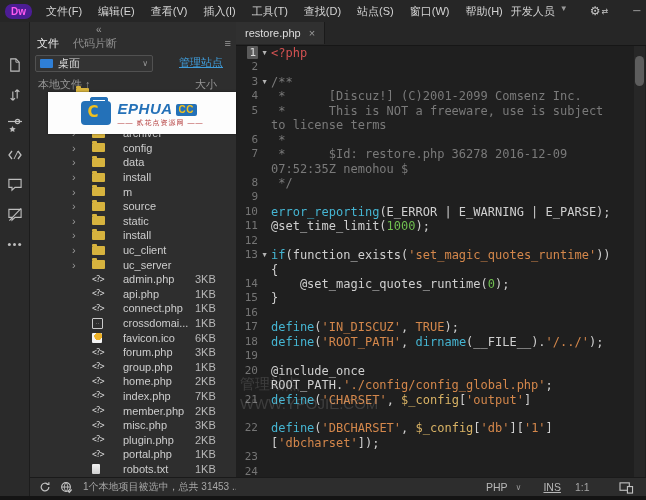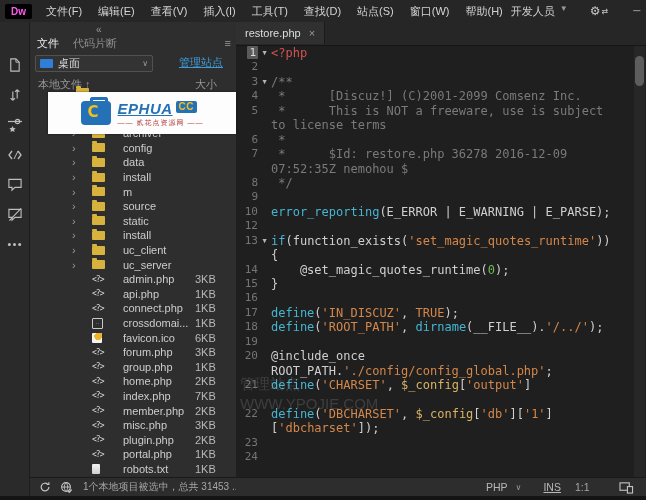--- a/index.html
+++ b/index.html
@@ -1,22 +1,22 @@
 <!DOCTYPE html>
 <html><head>
 <meta charset="utf-8">
 <style>
   html,body{margin:0;padding:0;background:#111;}
   .app{position:relative;width:646px;height:500px;background:#1f1f1f;overflow:hidden;
        font-family:"Liberation Sans",sans-serif;-webkit-font-smoothing:antialiased;}
   
   .titlebar{position:absolute;top:0;left:0;right:0;height:22px;background:#262626;
             display:flex;align-items:center;border-bottom:1px solid #171717;}
-  .dw-logo{flex:none;width:27px;height:15px;margin-left:5px;background:#000000;color:#ff5bf1;
-           font-size:10px;font-weight:bold;display:flex;align-items:center;justify-content:center;border-radius:2px;}
+  .dw-logo{flex:none;width:27px;height:15px;margin-left:5px;background:#4c1d95;color:#ff5bf1;
+           font-size:10px;font-weight:bold;display:flex;align-items:center;justify-content:center;border-radius:7px;}
   .menus{display:flex;margin-left:6px;}
   .menu-item{padding:16px 8px;font-size:11px;color:#d4d4d4;line-height:22px;white-space:nowrap;}
   .workspace{margin-left:auto;font-size:11px;color:#cfcfcf;white-space:nowrap;display:flex;align-items:flex-start;gap:5px;}
   .ws-caret{font-size:8px;color:#9a9a9a;}
   .gear{margin:0 18px 0 22px;color:#c7c7c7;font-size:12px;display:flex;align-items:center;}
   .gear .mini{font-size:8px;margin-left:1px;color:#c7c7c7;}
   .win-controls{display:flex;margin-right:6px;}
   .win-btn{width:21px;text-align:center;font-size:10px;color:#c0c0c0;line-height:22px;}
   
   .main{position:absolute;top:22px;left:0;right:0;bottom:0;}
@@ -59,21 +59,21 @@
                 display:flex;align-items:center;font-size:10px;color:#a6a6a6;}
   .ps-icon{margin-left:9px;color:#c2c2c2;display:flex;align-items:center;}
   .ps-text{margin-left:10px;white-space:nowrap;}
   
   .overlay{position:absolute;left:18px;top:70px;width:188px;height:42px;background:#fdfdfd;z-index:5;
            display:flex;align-items:center;justify-content:center;box-shadow:0 0 2px rgba(0,0,0,.5);}
   .logo-case{flex:none;width:30px;height:24px;background:#2471b8;border-radius:4px;position:relative;margin-right:7px;}
   .logo-case::before{content:"";position:absolute;left:9px;top:-4px;width:12px;height:5px;border:3px solid #2471b8;border-bottom:none;border-radius:3px 3px 0 0;}
   .logo-case::after{content:"C";position:absolute;left:7px;top:2px;color:#f2c01d;font-weight:bold;font-size:15px;font-family:"DejaVu Sans",sans-serif;}
   .logo-text{display:flex;flex-direction:column;line-height:1;}
-  .logo-line1{display:flex;align-items:flex-start;font-weight:bold;font-style:italic;font-size:15px;color:#2471b8;letter-spacing:.5px;text-decoration:underline;}
+  .logo-line1{display:flex;align-items:flex-end;font-weight:bold;font-style:italic;font-size:15px;color:#2471b8;letter-spacing:.5px;}
   .logo-tld{margin-left:3px;background:#2471b8;color:#f2c01d;font-size:10px;font-style:normal;padding:1px 3px;border-radius:2px;}
   .logo-tagline{margin-top:3px;font-size:7px;color:#b33a3a;letter-spacing:1px;white-space:nowrap;}
   
   .editor{position:absolute;left:236px;right:0;top:0;bottom:0;background:#1f1f1f;}
   .tabbar{position:absolute;top:0;left:0;right:0;height:23px;background:#262626;border-bottom:1px solid #161616;}
   .etab{display:inline-flex;height:22px;align-items:center;padding:0 9px;background:#303030;color:#dedede;
         font-size:11px;border-right:1px solid #1a1a1a;}
   .etab-close{margin-left:8px;color:#9a9a9a;font-size:11px;}
   .code{position:absolute;top:24px;left:0;right:14px;bottom:22px;overflow:hidden;
         font-family:"DejaVu Sans Mono",monospace;font-size:12px;}
@@ -461,20 +461,25 @@
             <span class="ln"><span>9</span></span>
             <span class="fold"></span>
             <span class="ctext"></span>
           </div>
           <div class="crow">
             <span class="ln"><span>10</span></span>
             <span class="fold"></span>
             <span class="ctext"><span class="tok-fn">error_reporting</span><span class="tok-pl">(E_ERROR | E_WARNING | E_PARSE);</span></span>
           </div>
           <div class="crow">
+            <span class="ln"><span>11</span></span>
+            <span class="fold"></span>
+            <span class="ctext"><span class="tok-pl">@set_time_limit(</span><span class="tok-num">1000</span><span class="tok-pl">);</span></span>
+          </div>
+          <div class="crow">
             <span class="ln"><span>12</span></span>
             <span class="fold"></span>
             <span class="ctext"></span>
           </div>
           <div class="crow">
             <span class="ln"><span>13</span></span>
             <span class="fold">▼</span>
             <span class="ctext"><span class="tok-fn">if</span><span class="tok-pl">(function_exists(</span><span class="tok-str">'set_magic_quotes_runtime'</span><span class="tok-pl">))</span></span>
           </div>
           <div class="crow">

